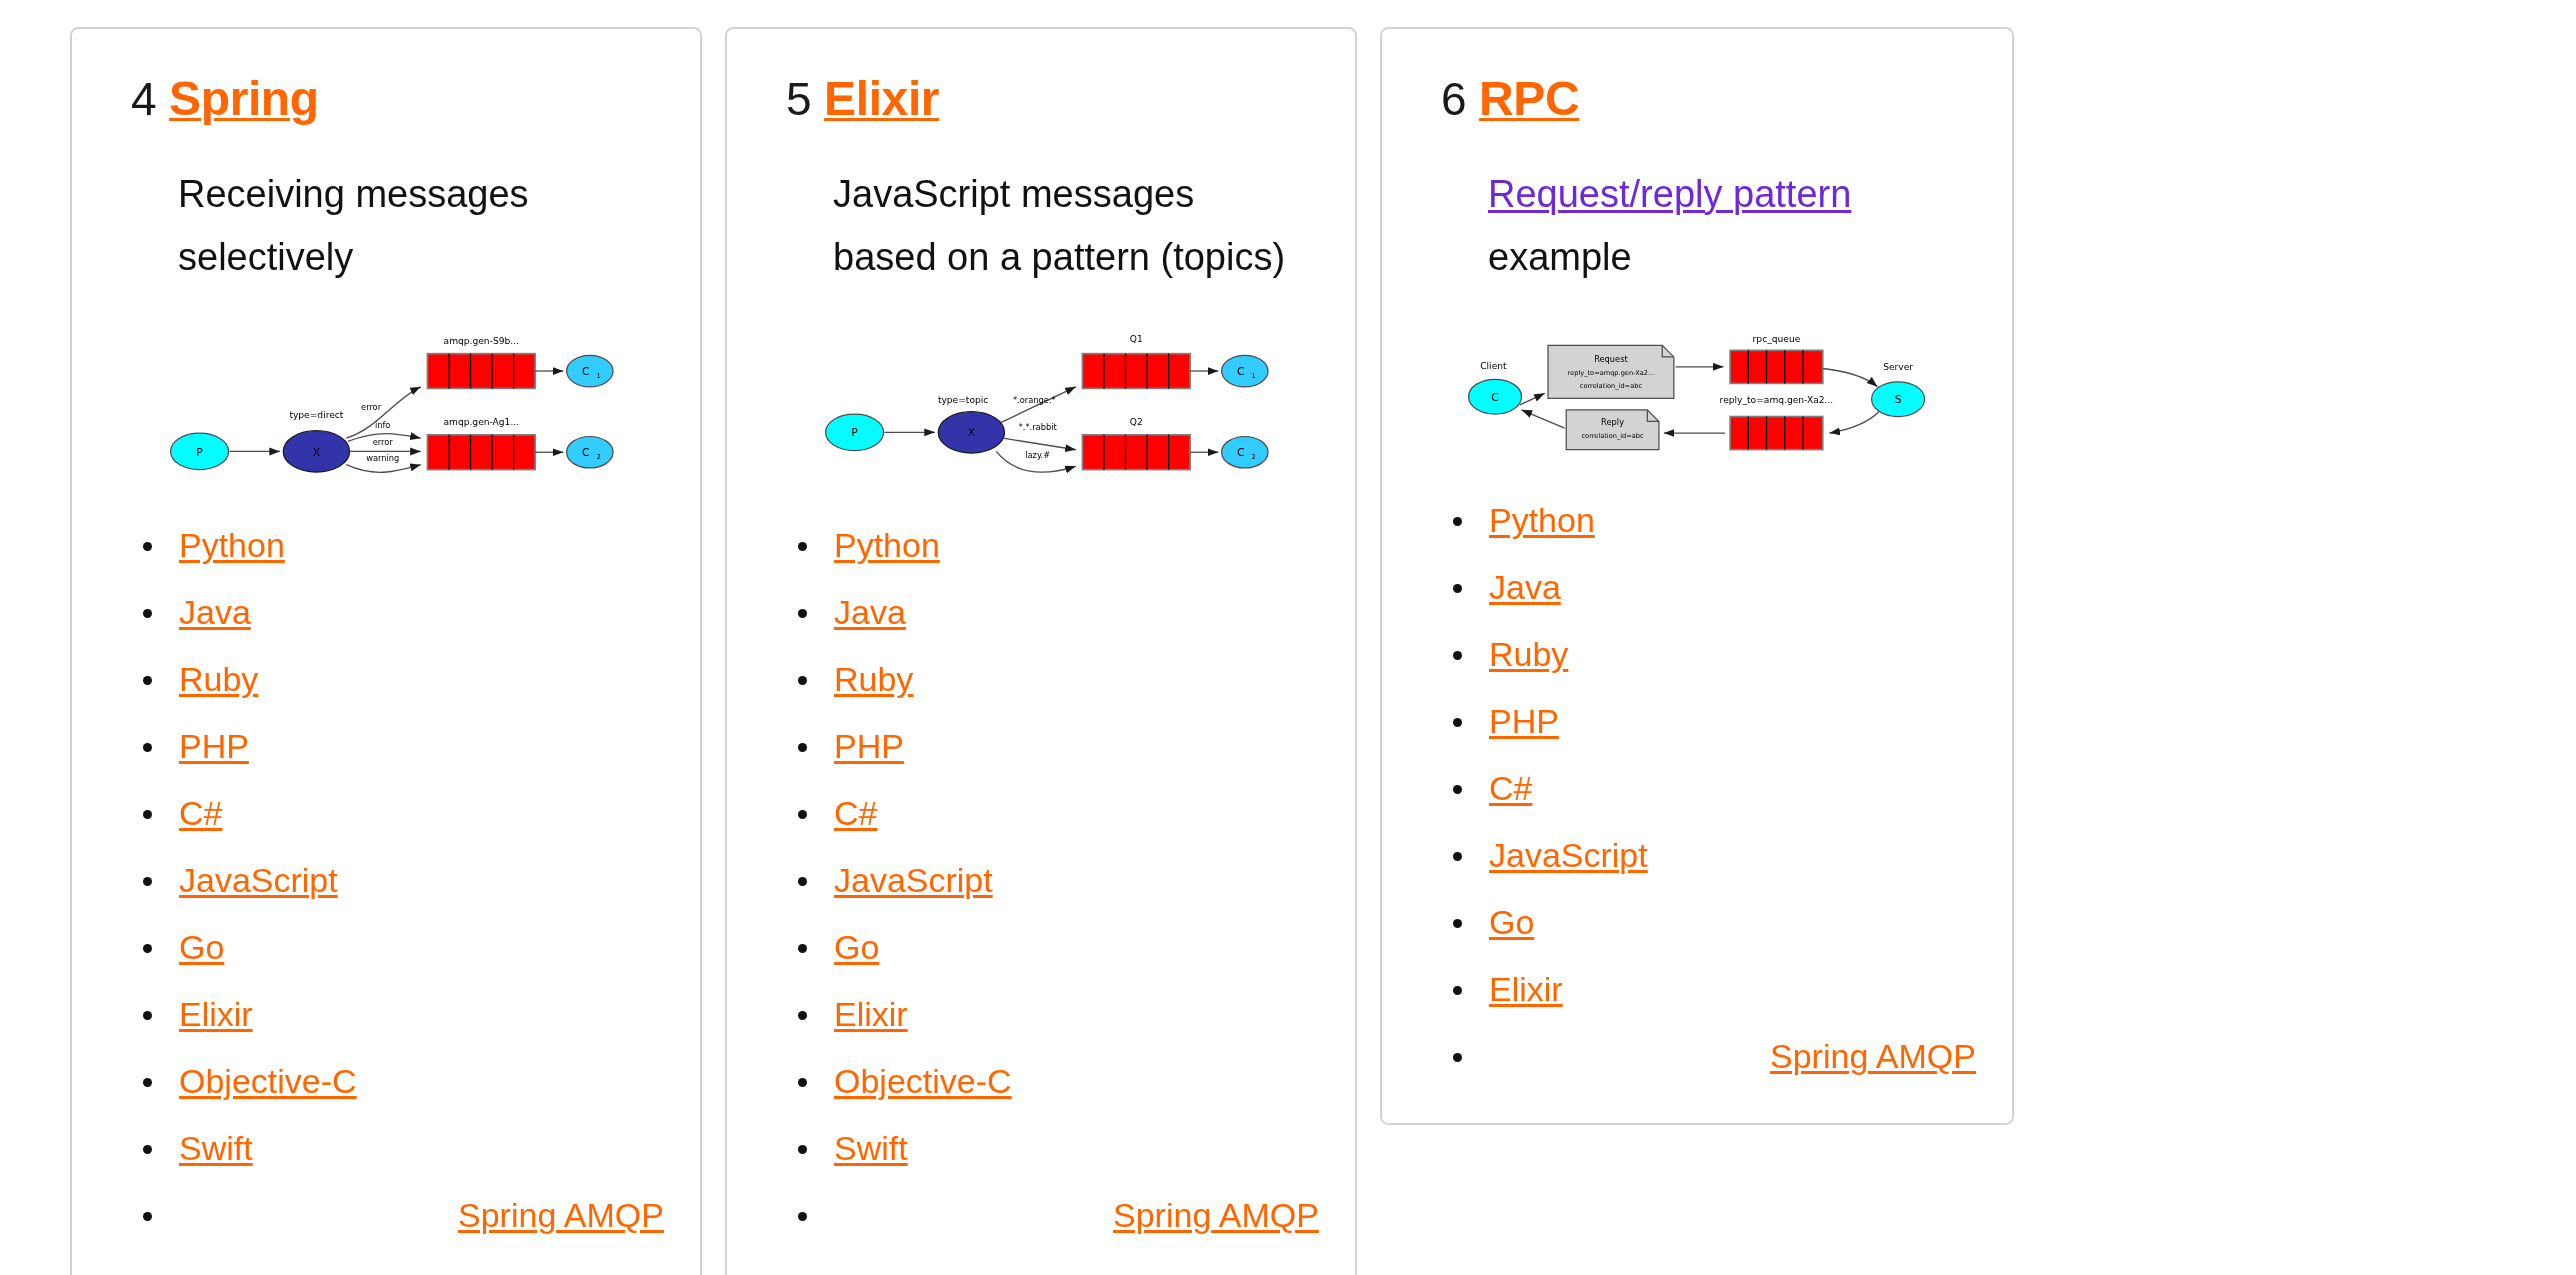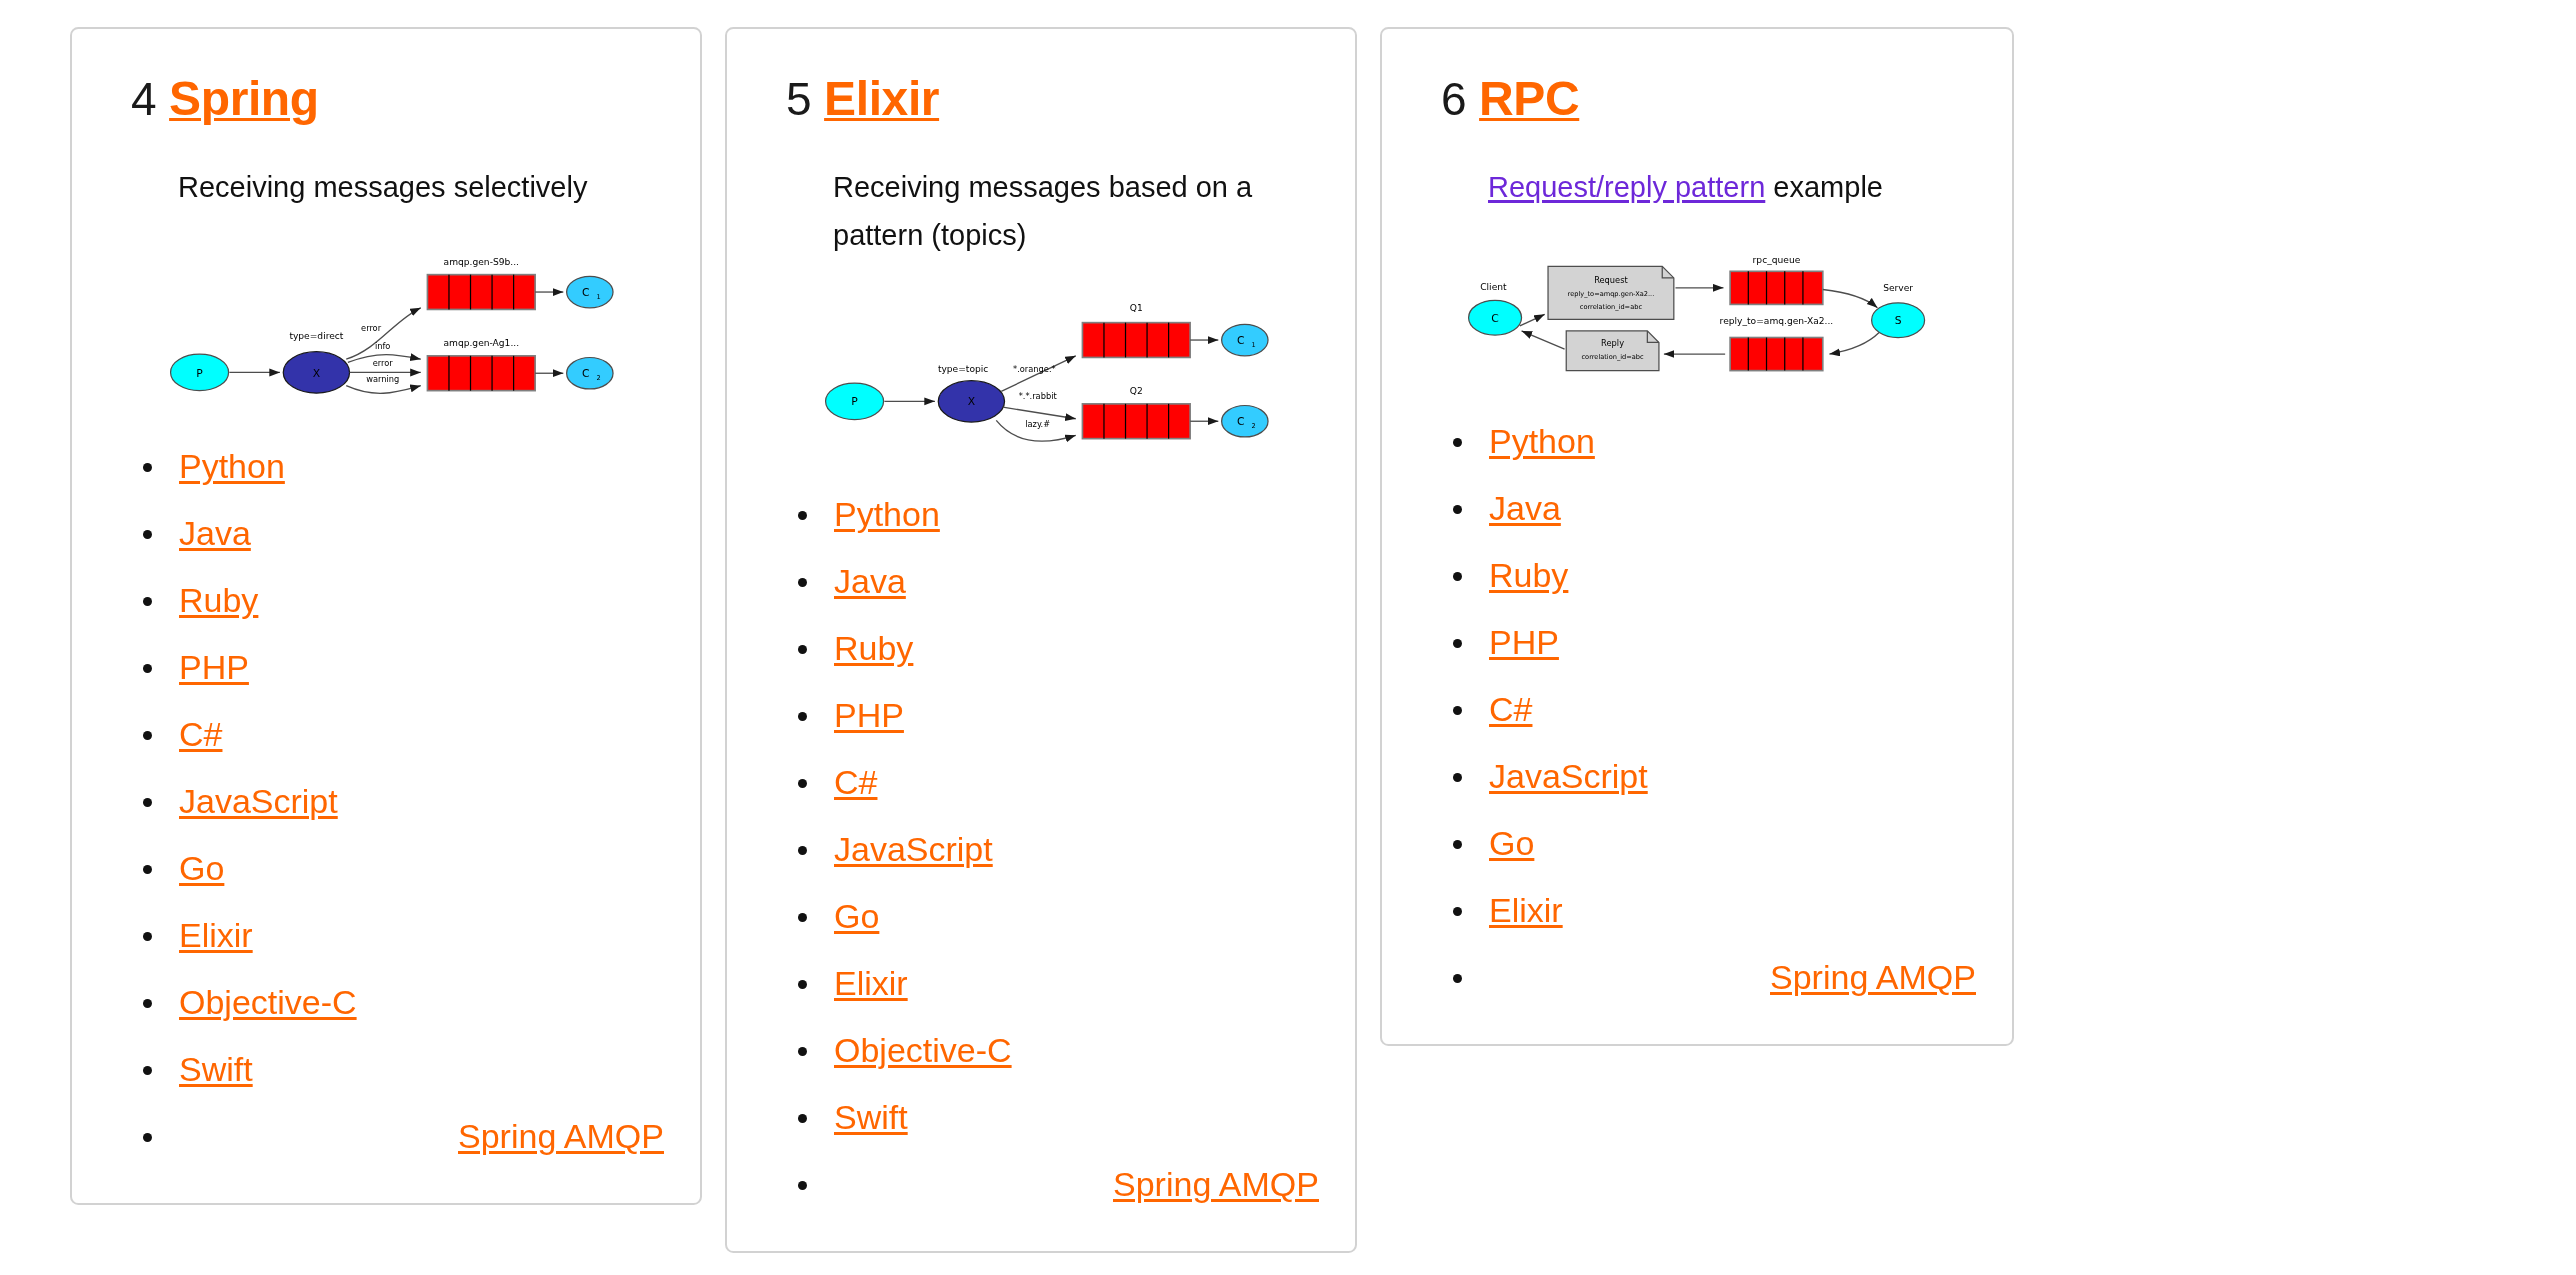--- a/index.html
+++ b/index.html
@@ -65,21 +65,21 @@
     text-decoration: underline;
     text-underline-offset: 3.3px;
     text-decoration-thickness: 3.3px;
     letter-spacing: -0.4px;
     cursor: pointer;
   }
 
   
   .card-subtitle {
     margin: 0 0 21.5px 70px;
-    font-size: 29px;
+    font-size: 38px;
     line-height: 1.68;
     color: #111111;
     font-weight: 400;
     max-width: 464px;
   }
 
   .subtitle-link {
     color: #6d28d9;
     text-decoration: underline;
     text-underline-offset: 2.5px;
@@ -245,21 +245,21 @@
         <li><span class="lang-link">Spring AMQP</span></li>
       </ul>
     </div>
 
     <div class="card">
       <div class="card-heading">
         <span class="heading-num">5</span>
         <span class="heading-link">Elixir</span>
       </div>
 
-      <div class="card-subtitle">Receiving messages based on a pattern (topics)</div>
+      <div class="card-subtitle">JavaScript messages based on a pattern (topics)</div>
 
       <div class="diagram-wrap">
         <svg width="464" height="191" viewBox="0 0 560 230">
           <defs>
             <marker id="arrT" markerWidth="9" markerHeight="9" refX="8" refY="3" orient="auto">
               <path d="M0,0 L8,3 L0,6 z" fill="#1a1a1a"></path>
             </marker>
           </defs>
 
           <ellipse cx="55" cy="145" rx="35" ry="22" fill="#00ffff" stroke="#4d4d4d" stroke-width="1.5"></ellipse>

